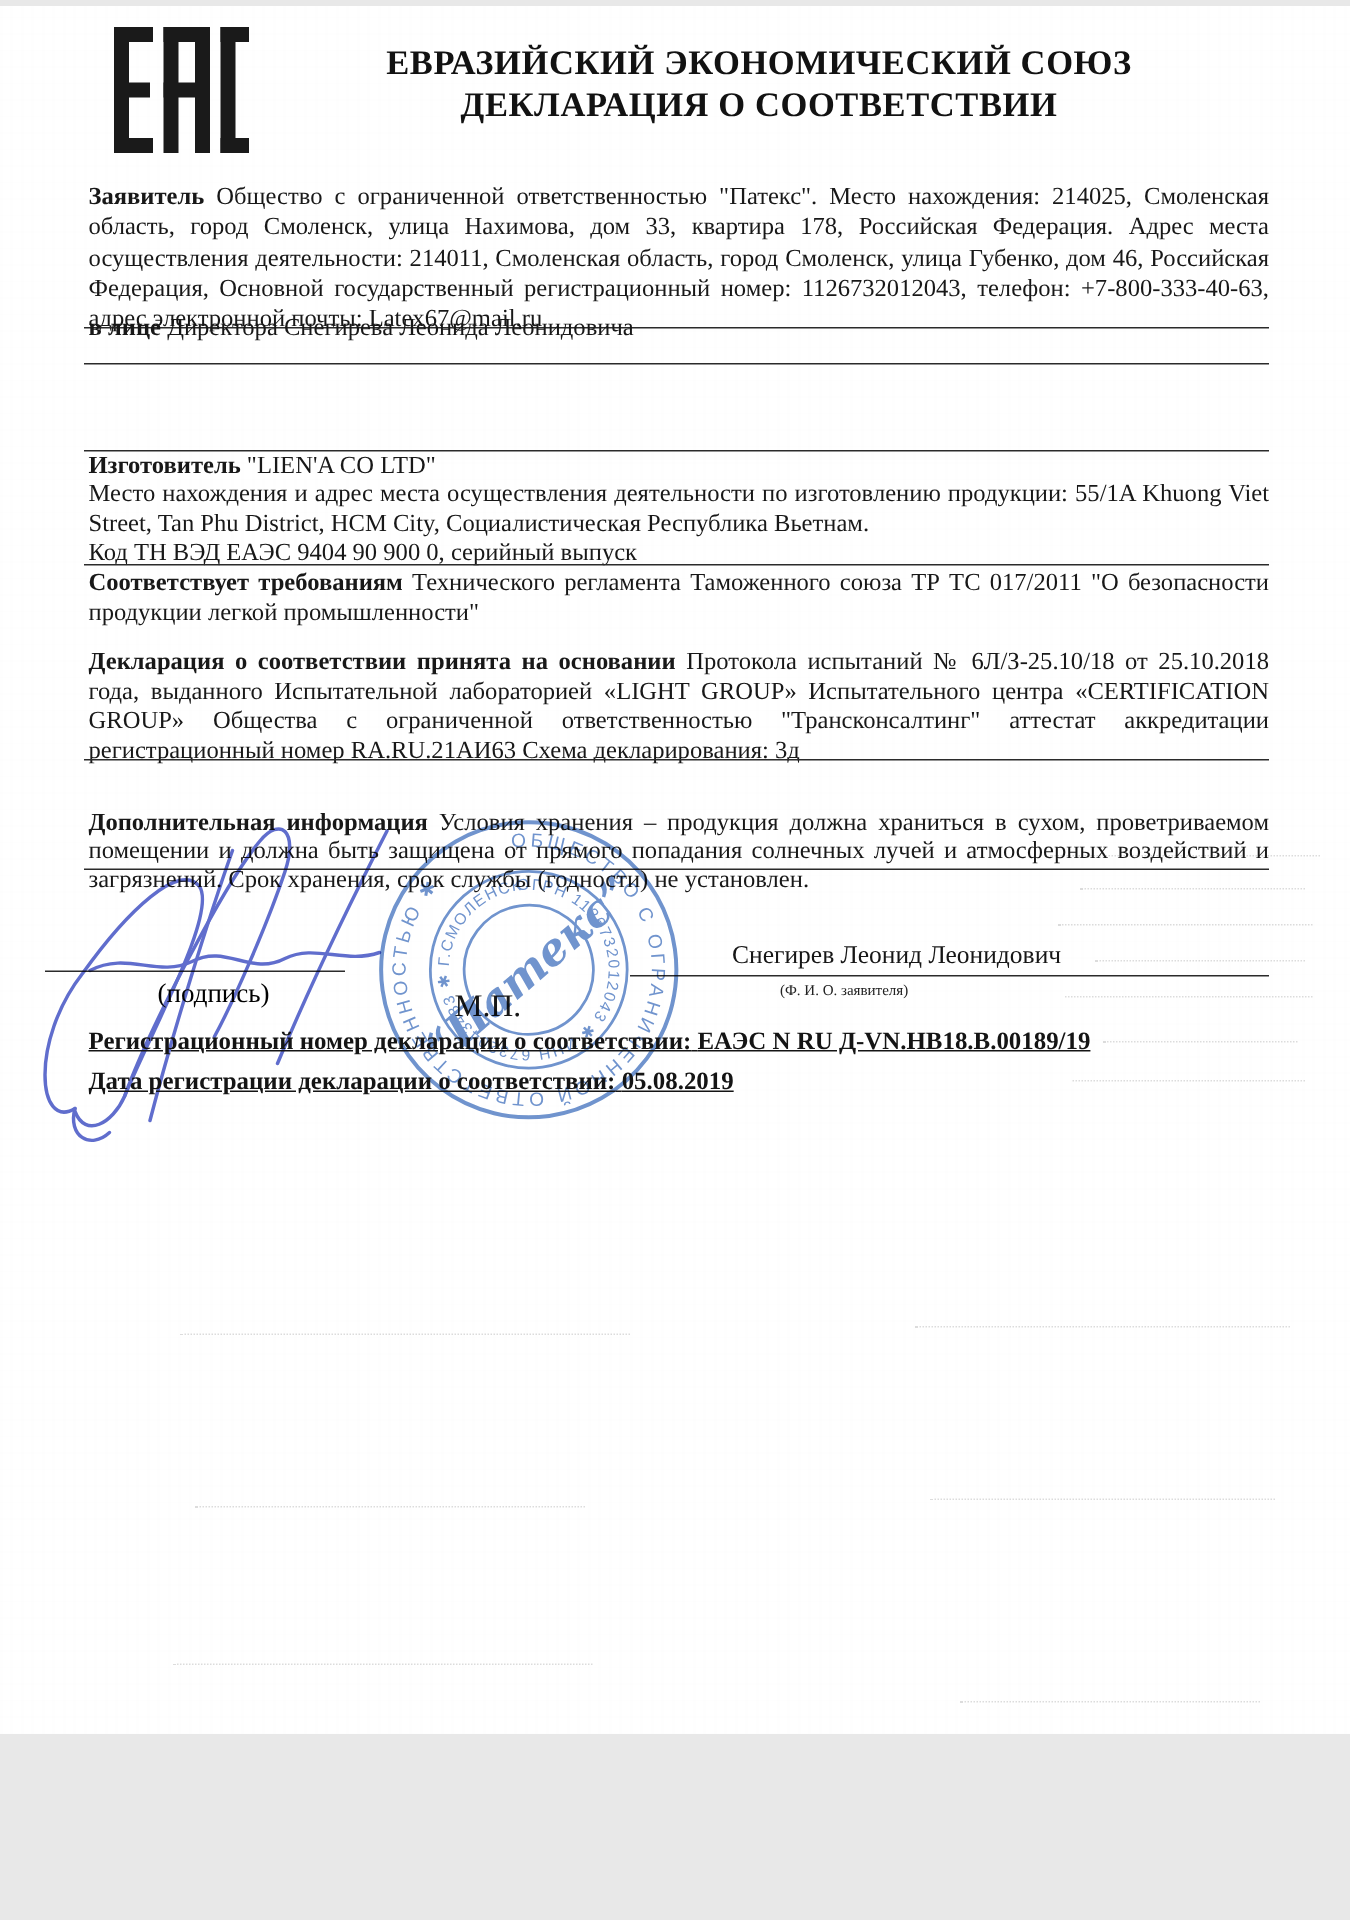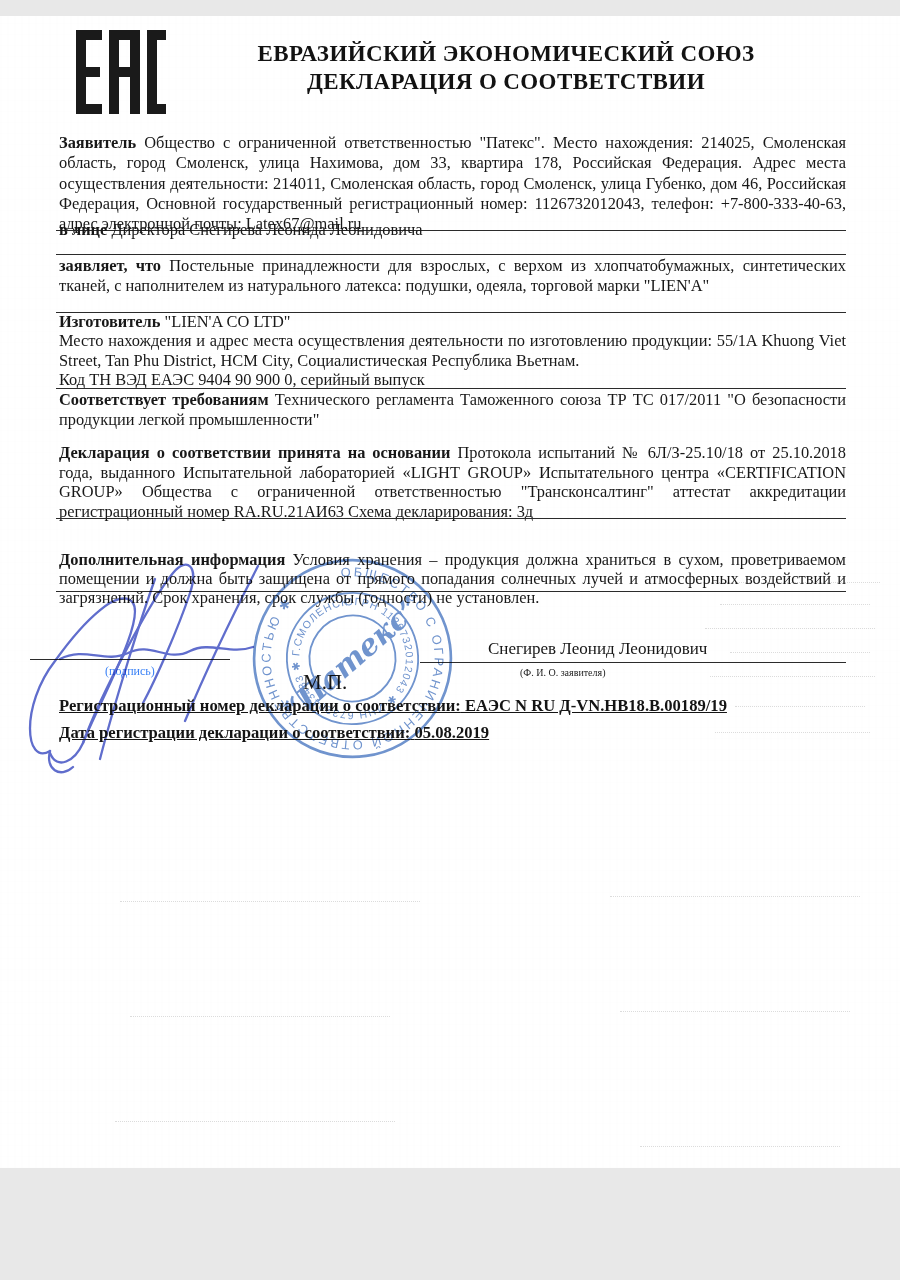--- a/index.html
+++ b/index.html
@@ -1,19 +1,19 @@
 <!DOCTYPE html>
 <html><head>
 <meta charset="utf-8">
 <style>
   html,body{margin:0;padding:0;background:#e8e8e8;}
   #page{
     position:relative;
     width:900px;height:1152px;
-    margin:16px auto;
+    margin:4px auto;
     background:#ffffff;
     font-family:"Liberation Serif","DejaVu Serif",serif;
     color:#161616;
     overflow:hidden;
   }
   
   .eac-logo{position:absolute;left:76px;top:14px;width:90px;height:84px;}
   .title-wrap{
     position:absolute;left:165px;top:24px;width:682px;
     text-align:center;font-weight:bold;font-size:23px;line-height:27.5px;
@@ -40,21 +40,21 @@
   .rule{position:absolute;left:56px;width:790px;height:0;border-top:1.6px solid #2b2b2b;}
   #rule1{top:214px;}
   #rule2{top:238px;}
   #rule3{top:296px;}
   #rule4{top:372px;}
   #rule5{top:502px;}
   #rule6{top:575px;}
   
   .mp{position:absolute;left:303px;top:654px;font-size:21px;}
   .sig-line{position:absolute;left:30px;top:643px;width:200px;border-top:1.4px solid #2b2b2b;}
-  .sig-caption{position:absolute;left:105px;top:648px;font-size:12px;color:#3b82f6;}
+  .sig-caption{position:absolute;left:105px;top:648px;font-size:18px;color:#000000;}
   .fio-name{position:absolute;left:488px;top:623px;font-size:17px;}
   .fio-line{position:absolute;left:420px;top:646px;width:426px;border-top:1.4px solid #2b2b2b;}
   .fio-caption{position:absolute;left:520px;top:651px;font-size:10px;color:#222;}
   .stamp{
     position:absolute;left:250px;top:540px;width:205px;height:205px;
     transform:rotate(-8deg);opacity:.88;mix-blend-mode:multiply;
   }
   .signature{position:absolute;left:15px;top:515px;width:300px;height:250px;mix-blend-mode:multiply;}
   
   .reg-line{position:absolute;left:59px;width:800px;font-size:16.6px;font-weight:bold;color:#141414;text-decoration:underline;}
@@ -106,24 +106,20 @@
     <span>Общество с ограниченной ответственностью "Патекс". Место нахождения: 214025, Смоленская область, город Смоленск, улица Нахимова, дом 33, квартира 178, Российская Федерация. Адрес места осуществления деятельности: 214011, Смоленская область, город Смоленск, улица Губенко, дом 46, Российская Федерация, Основной государственный регистрационный номер: 1126732012043, телефон: +7-800-333-40-63, адрес электронной почты: Latex67@mail.ru</span></p>
   </div>
   <div class="rule" id="rule1"></div>
 
   <div class="sec single" id="sec-inperson">
     <p><span class="lbl">в лице</span>
     <span>Директора Снегирева Леонида Леонидовича</span></p>
   </div>
   <div class="rule" id="rule2"></div>
 
-  <div class="sec" id="sec-declares">
-    <p><span class="lbl">заявляет, что</span>
-    <span>Постельные принадлежности для взрослых, с верхом из хлопчатобумажных, синтетических тканей, с наполнителем из натурального латекса: подушки, одеяла, торговой марки "LIEN'A"</span></p>
-  </div>
   <div class="rule" id="rule3"></div>
 
   <div class="sec" id="sec-manufacturer">
     <p style="text-align:left;"><span class="lbl">Изготовитель</span>
     <span>"LIEN'A CO LTD"</span></p>
     <p><span>Место нахождения и адрес места осуществления деятельности по изготовлению продукции: 55/1A Khuong Viet Street, Tan Phu District, HCM City, Социалистическая Республика Вьетнам.</span></p>
     <p style="text-align:left;"><span>Код ТН ВЭД ЕАЭС 9404 90 900 0, серийный выпуск</span></p>
   </div>
   <div class="rule" id="rule4"></div>
 

